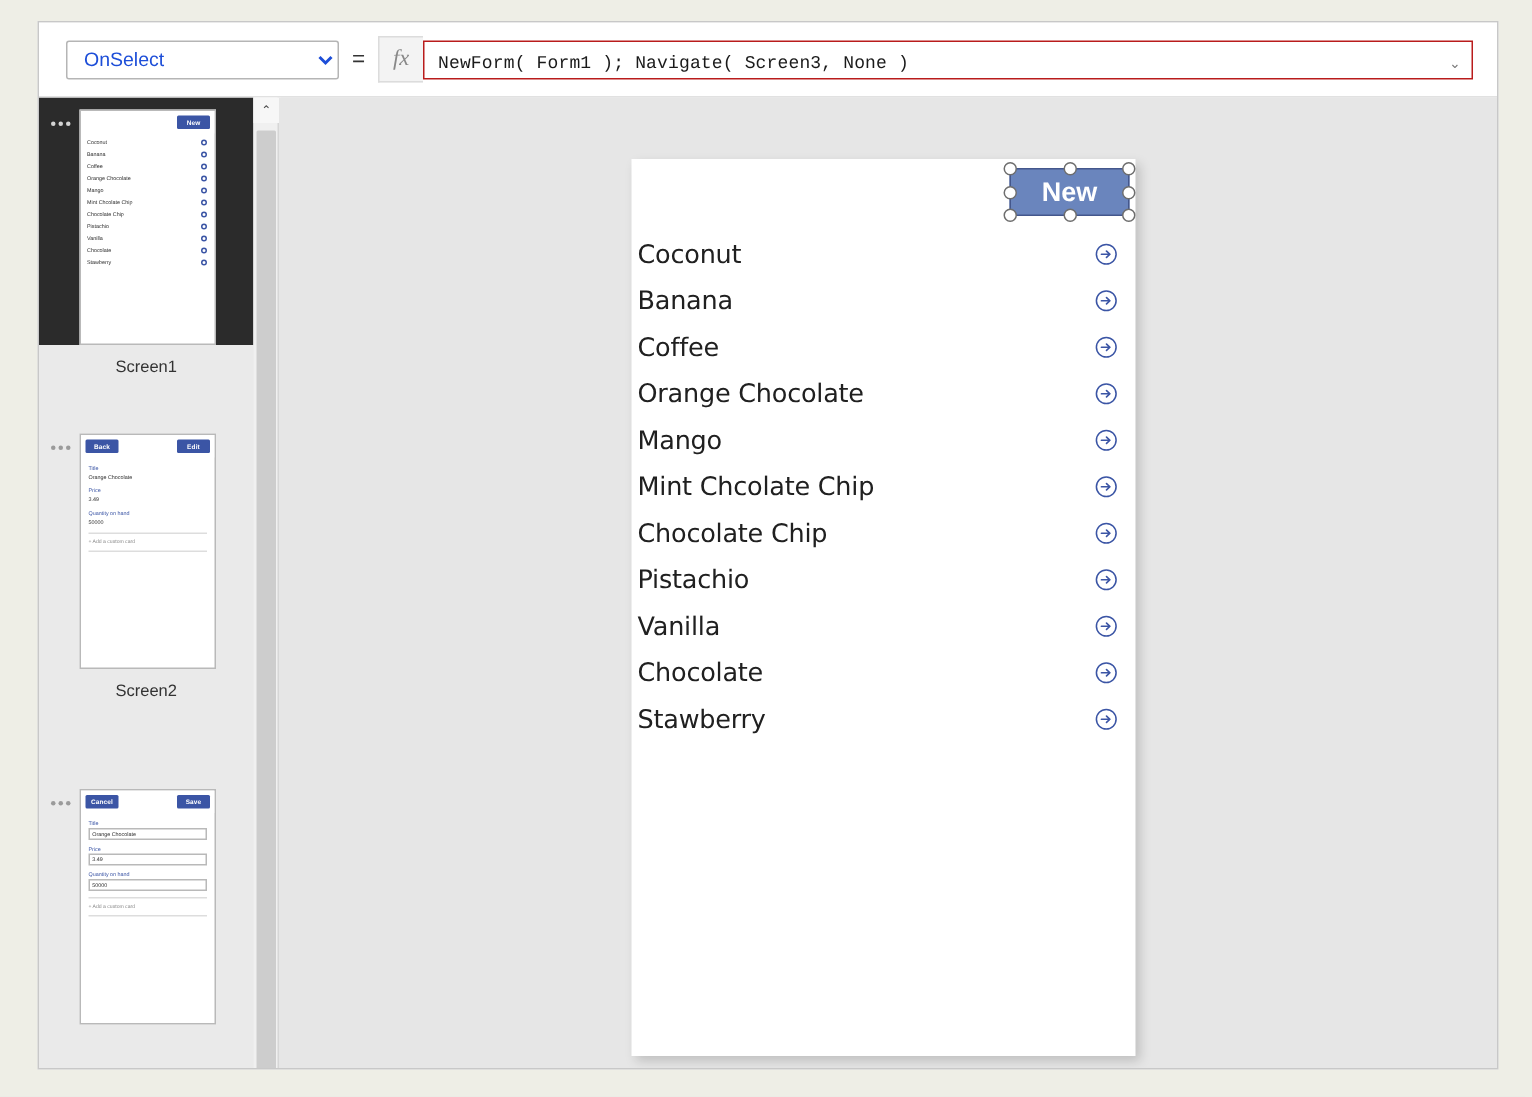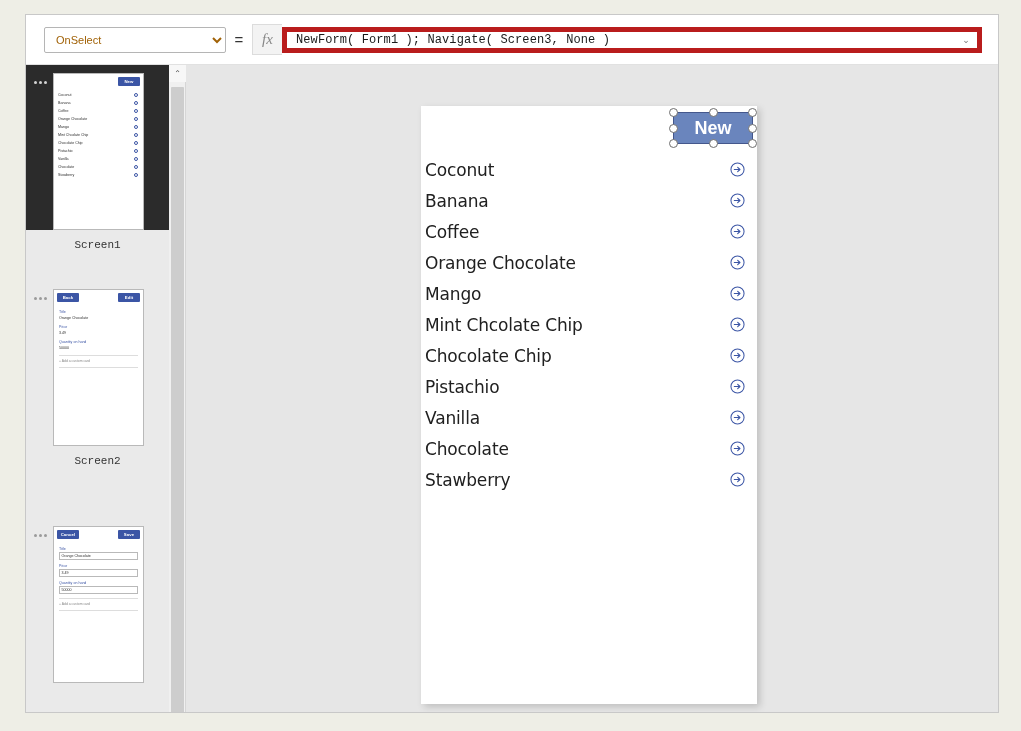--- a/index.html
+++ b/index.html
@@ -34,22 +34,22 @@
     border-bottom: 1px solid #e1e1e1;
     display: flex;
     align-items: center;
     padding: 0 18px;
   }
 
   .prop-select {
     width: 182px;
     height: 26px;
     font-family: "Liberation Sans", sans-serif;
-    font-size: 11px;
-    color: #a16207;
+    font-size: 13px;
+    color: #1d4ed8;
     background: #ffffff;
     border: 1px solid #b5b5b5;
     border-radius: 2px;
     padding: 0 4px 0 7px;
     appearance: auto;
   }
 
   .equals-sign {
     width: 26px;
     text-align: center;
@@ -71,24 +71,24 @@
     font-family: "Liberation Serif", serif;
     font-style: italic;
     font-size: 15px;
     color: #888;
     flex: none;
   }
 
   .formula-input-wrap {
     flex: 1;
     height: 26px;
-    border: 5px solid #b91c1c;
-    background: #ffffff;
-    display: flex;
-    align-items: center;
+    border: 1px solid #b91c1c;
+    background: #ffffff;
+    display: flex;
+    align-items: flex-start;
     position: relative;
   }
 
   .formula-input {
     flex: 1;
     border: none;
     outline: none;
     height: 29px;
     font-family: "Liberation Mono", monospace;
     font-size: 12px;
@@ -259,21 +259,20 @@
   }
 
   .screen-label {
     text-align: center;
     font-size: 11px;
     color: #333;
     padding-top: 9px;
     height: 26px;
     cursor: pointer;
     user-select: none;
-    font-family: Liberation Mono, monospace;
   }
 
   
   .panel-scroll {
     position: absolute;
     left: 143px; top: 0;
     width: 17px;
     height: 649px;
     background: #f0f0f0;
     border-right: 1px solid #d6d6d6;

